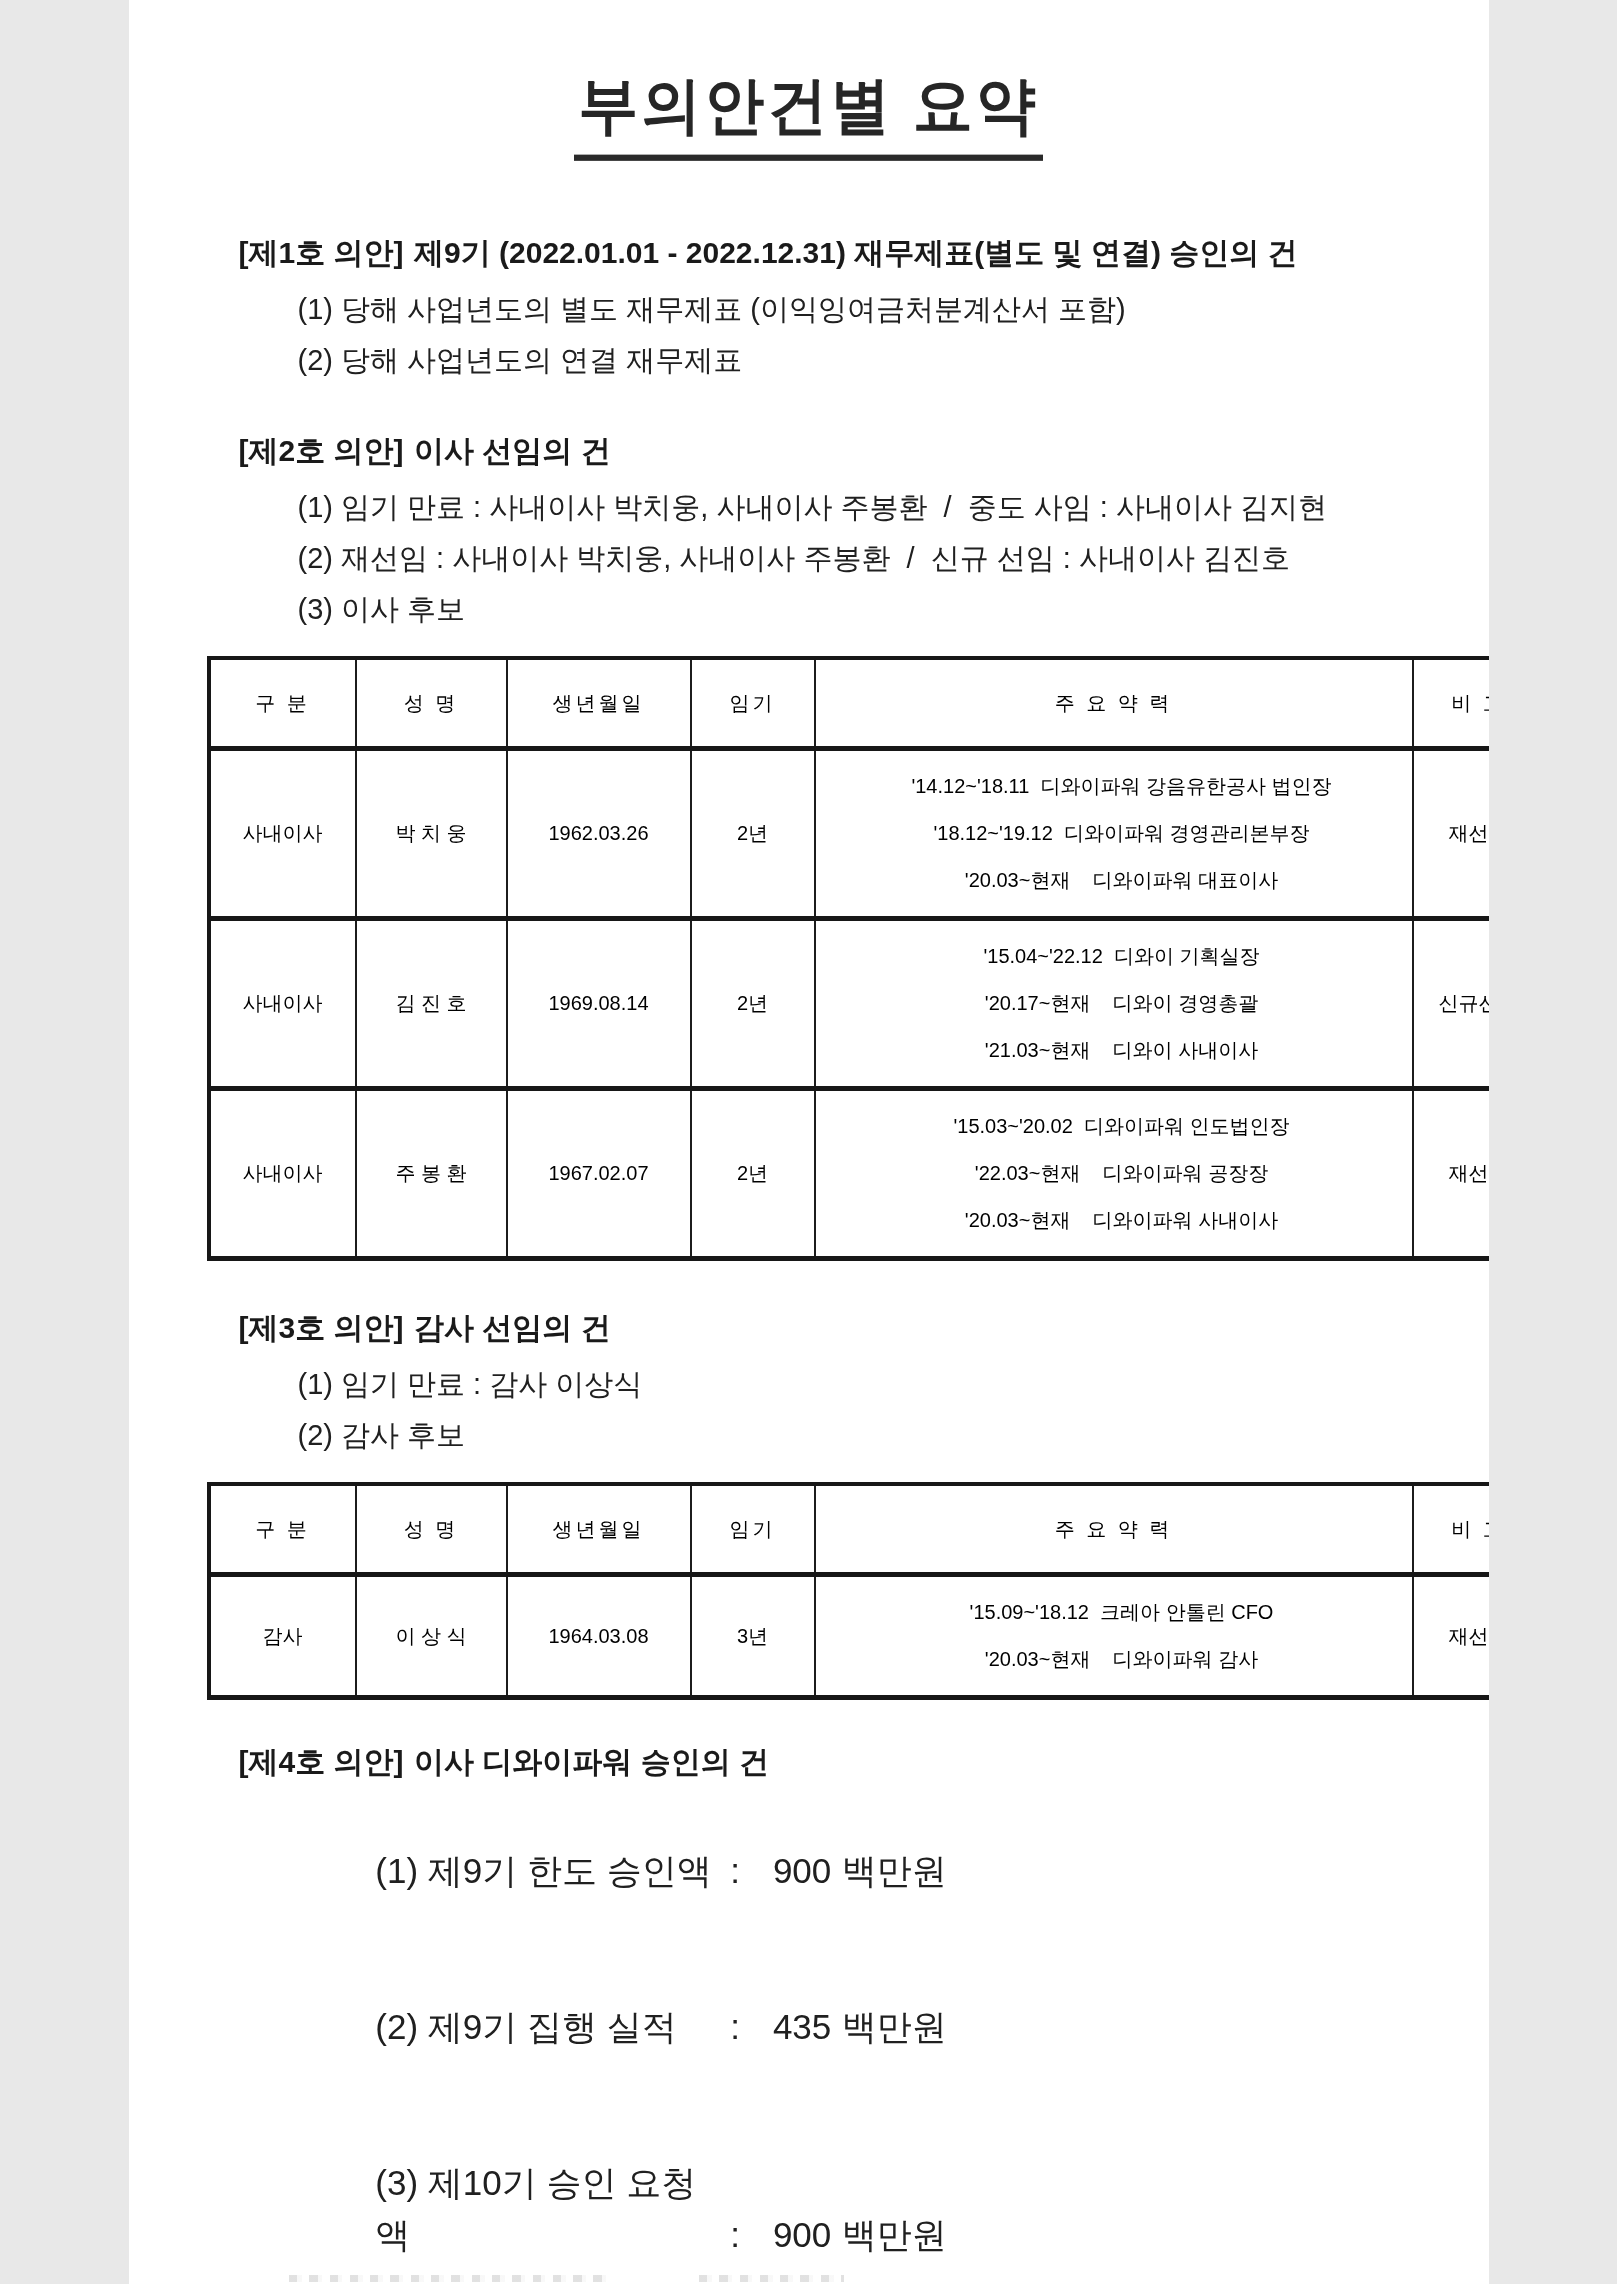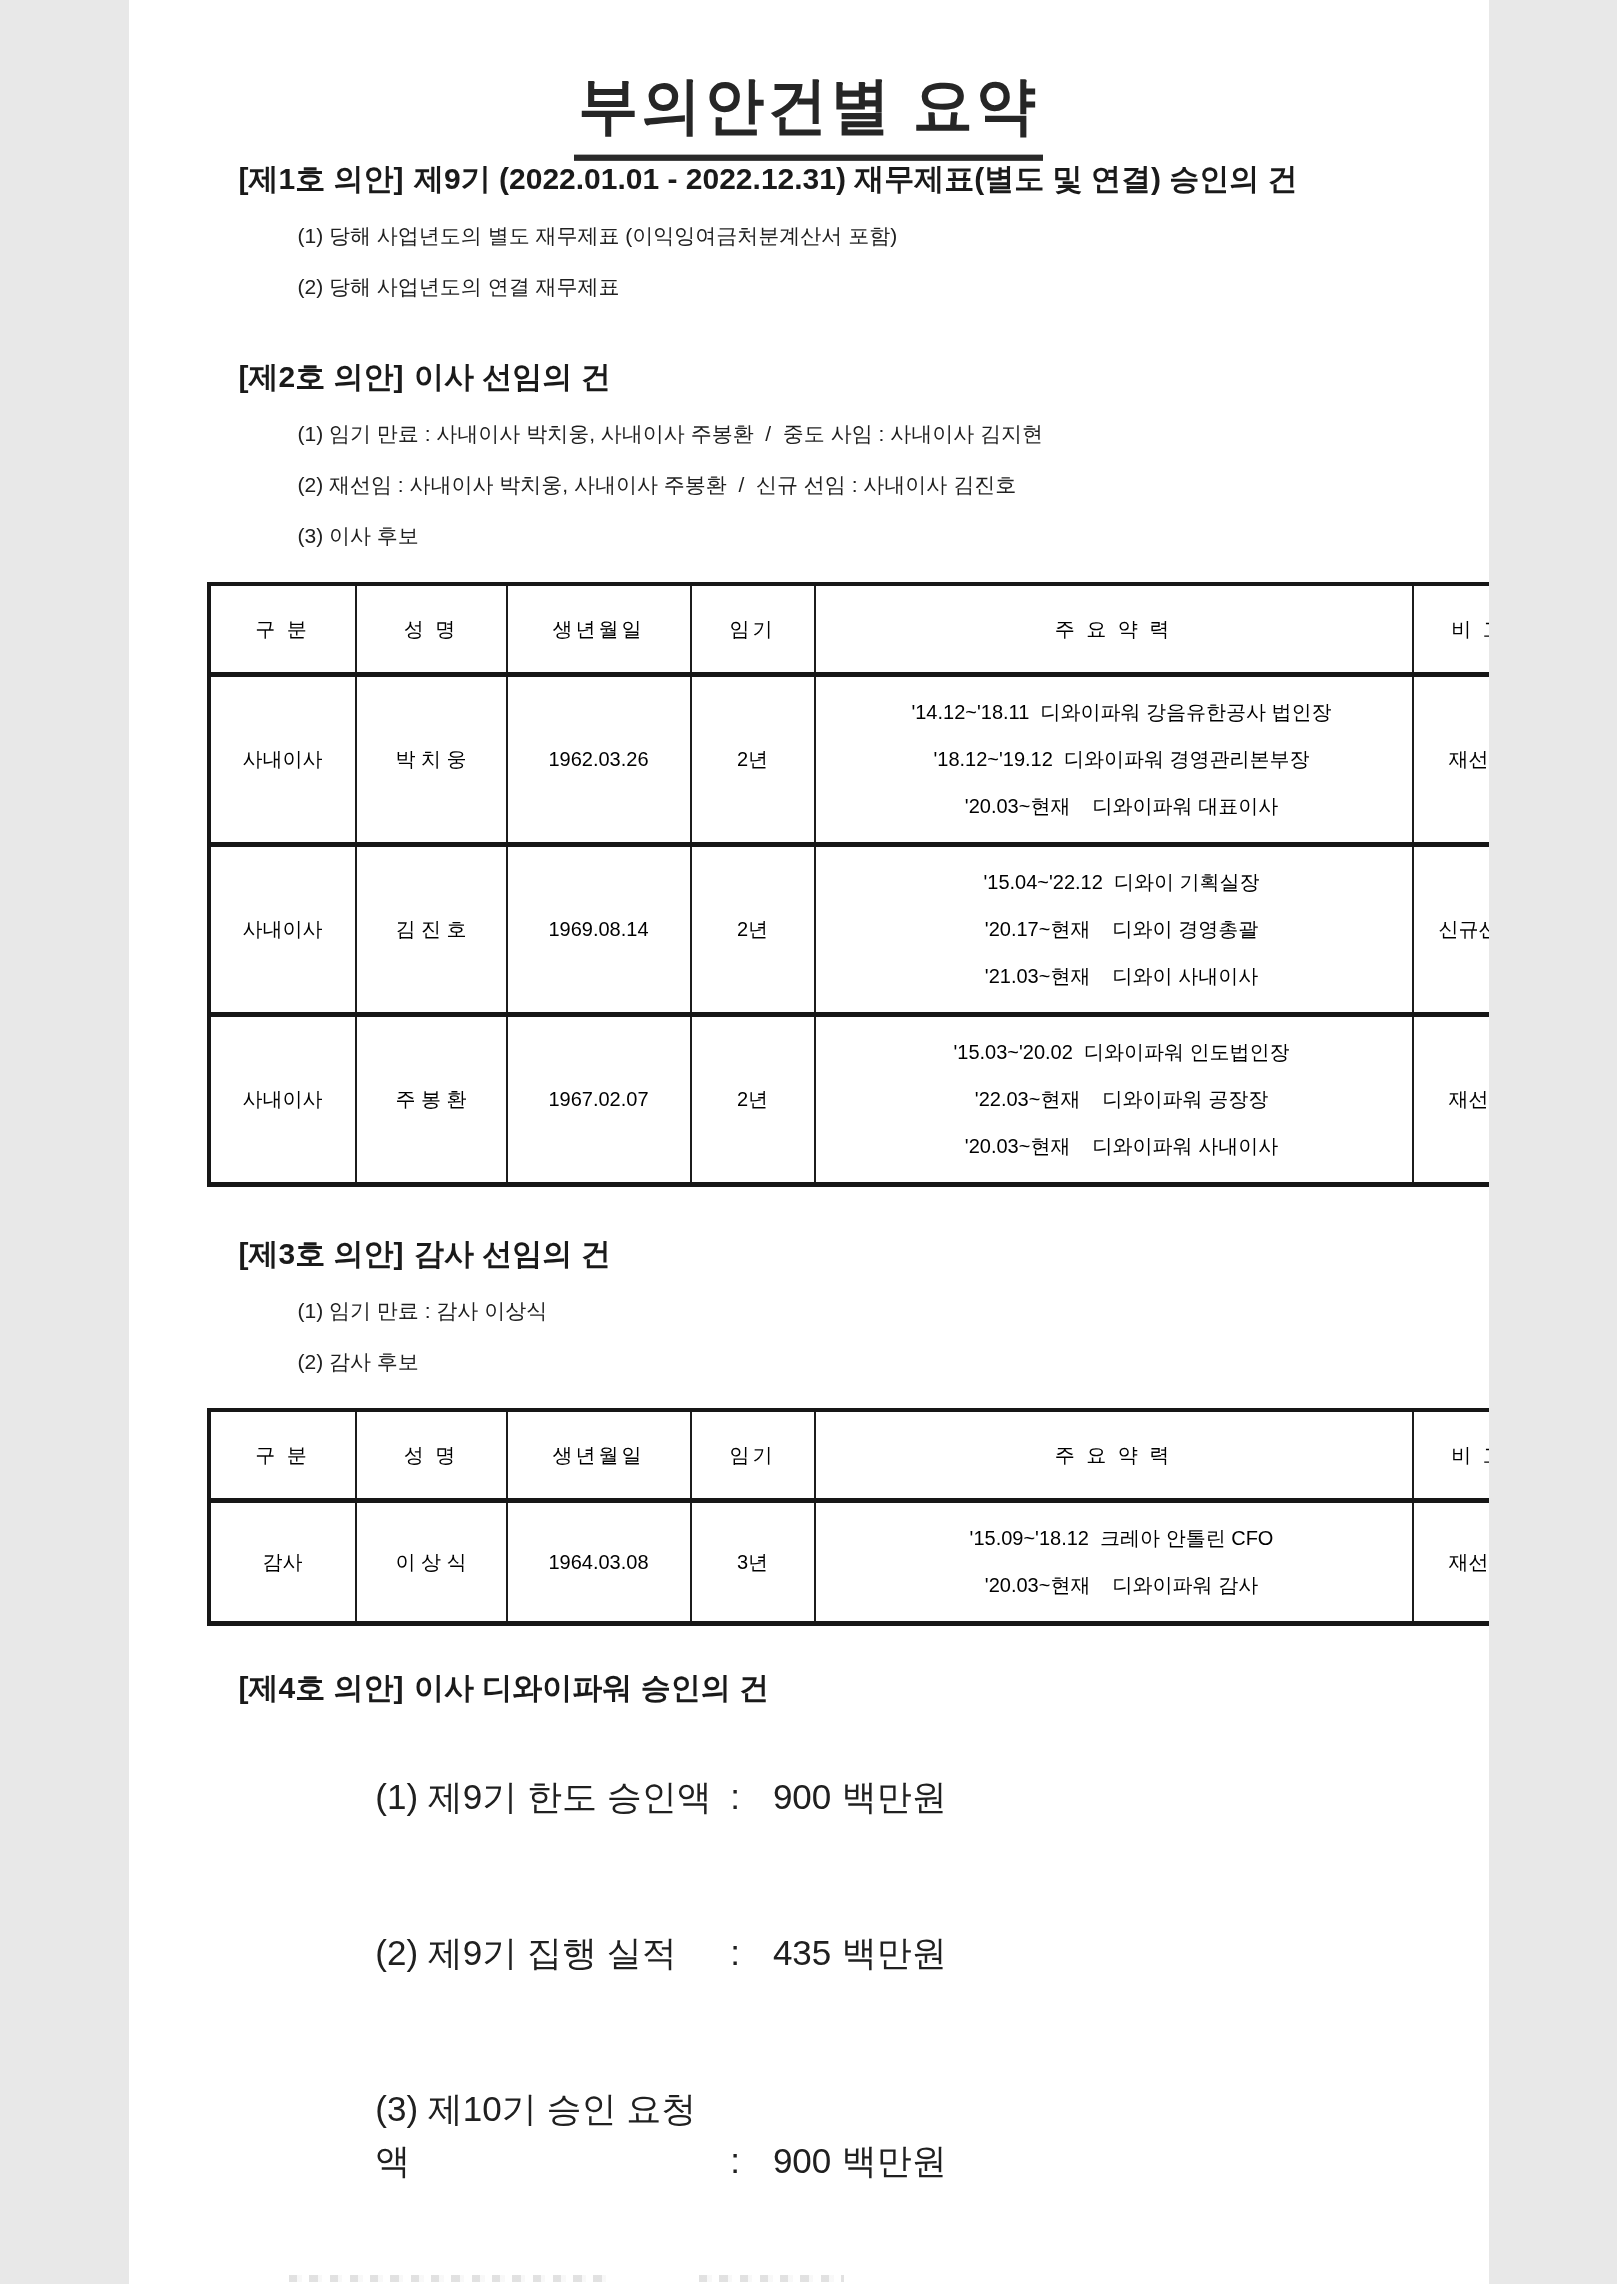--- a/index.html
+++ b/index.html
@@ -22,22 +22,22 @@
     color:#262626;
     border-bottom:6.8px solid #2a2a2a;
     padding:0 4.5px 6px 4.5px;
     transform:scaleY(1.04);
   }
   
   .section { margin-left:110px; }
   .sec-heading { font-size:30px; font-weight:700; line-height:39px; color:#1a1a1a; }
   .sec-heading .bracket { font-weight:900; margin-right:10.5px; }
   .sec-items { margin-top:12px; margin-left:59px; }
-  .sec-item { font-size:21px; line-height:51px; color:#202020; white-space:pre-wrap; }
-  .m-sec1 { }
+  .sec-item { font-size:29px; line-height:51px; color:#202020; white-space:pre-wrap; }
+  .m-sec1 { margin-top:74px; }
   .m-sec2 { margin-top:45px; }
   .m-sec3 { margin-top:47px; }
   .m-sec4 { margin-top:42px; }
   
   table.cand {
     border-collapse:collapse;
     table-layout:fixed;
     margin-left:78px;
     margin-top:21px;
     width:1337px;

